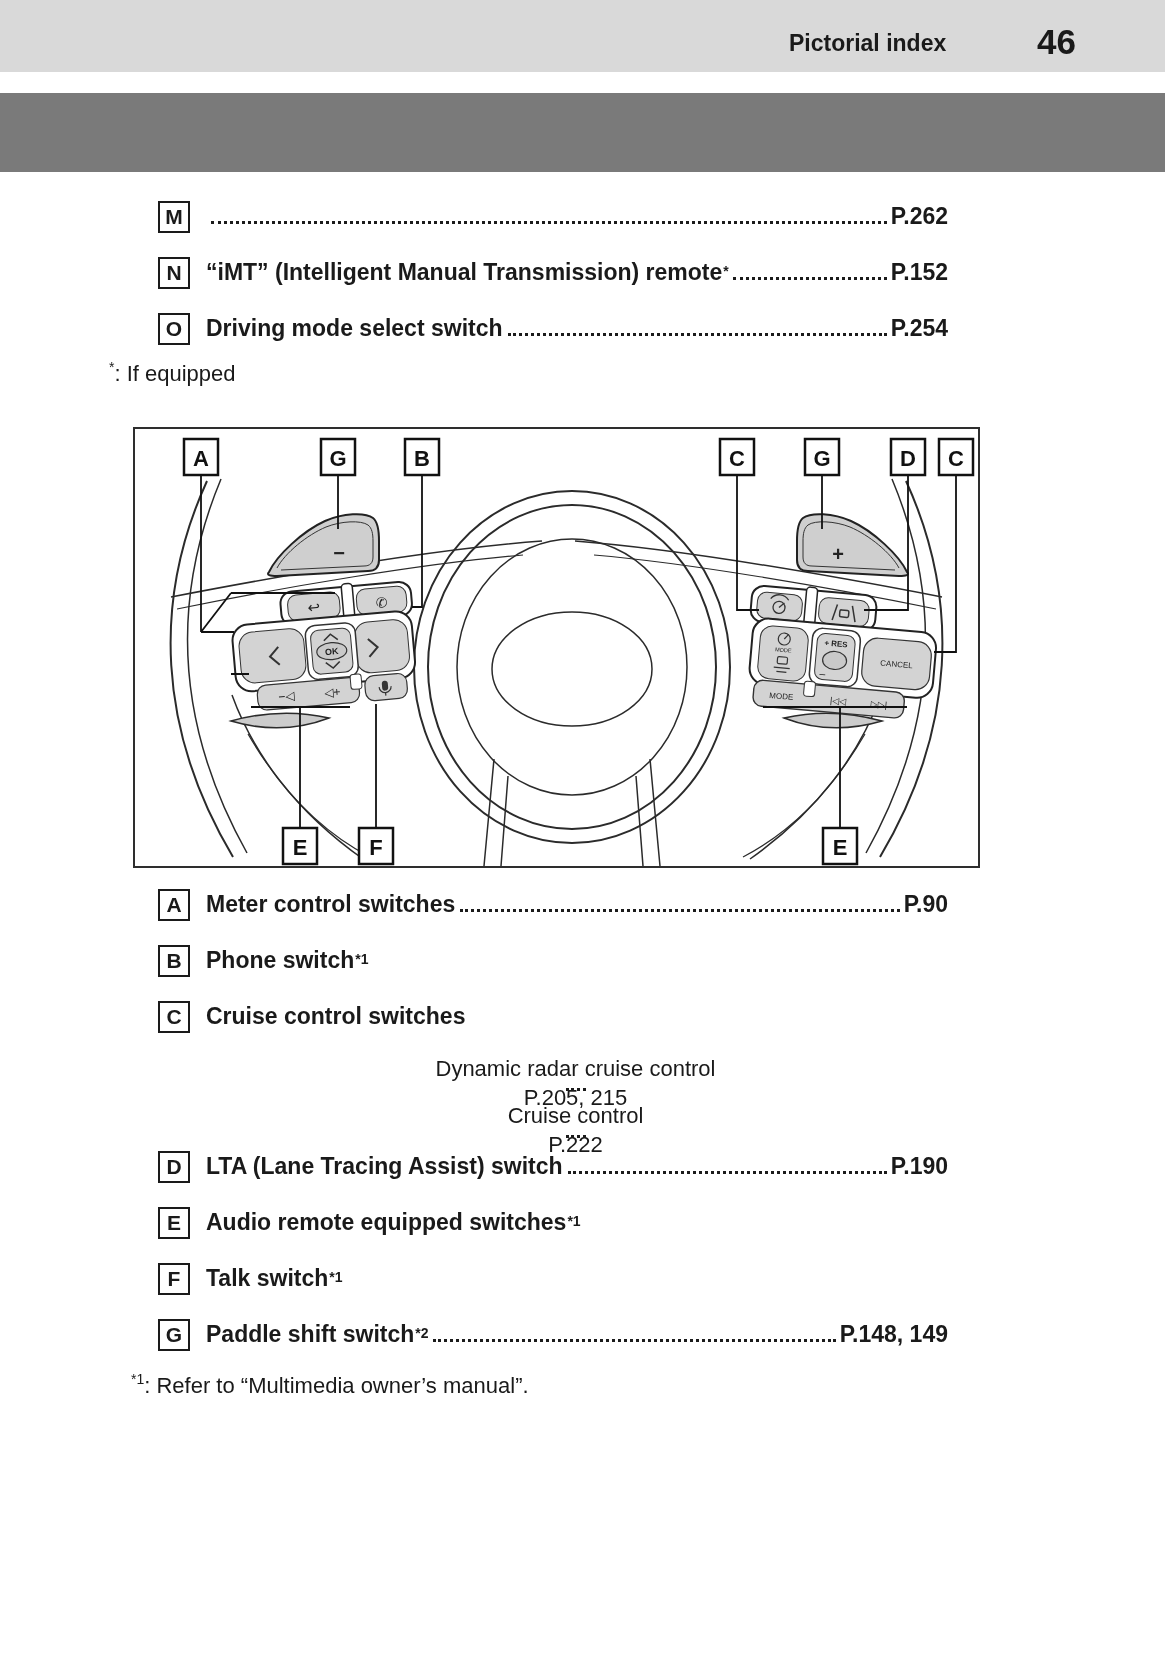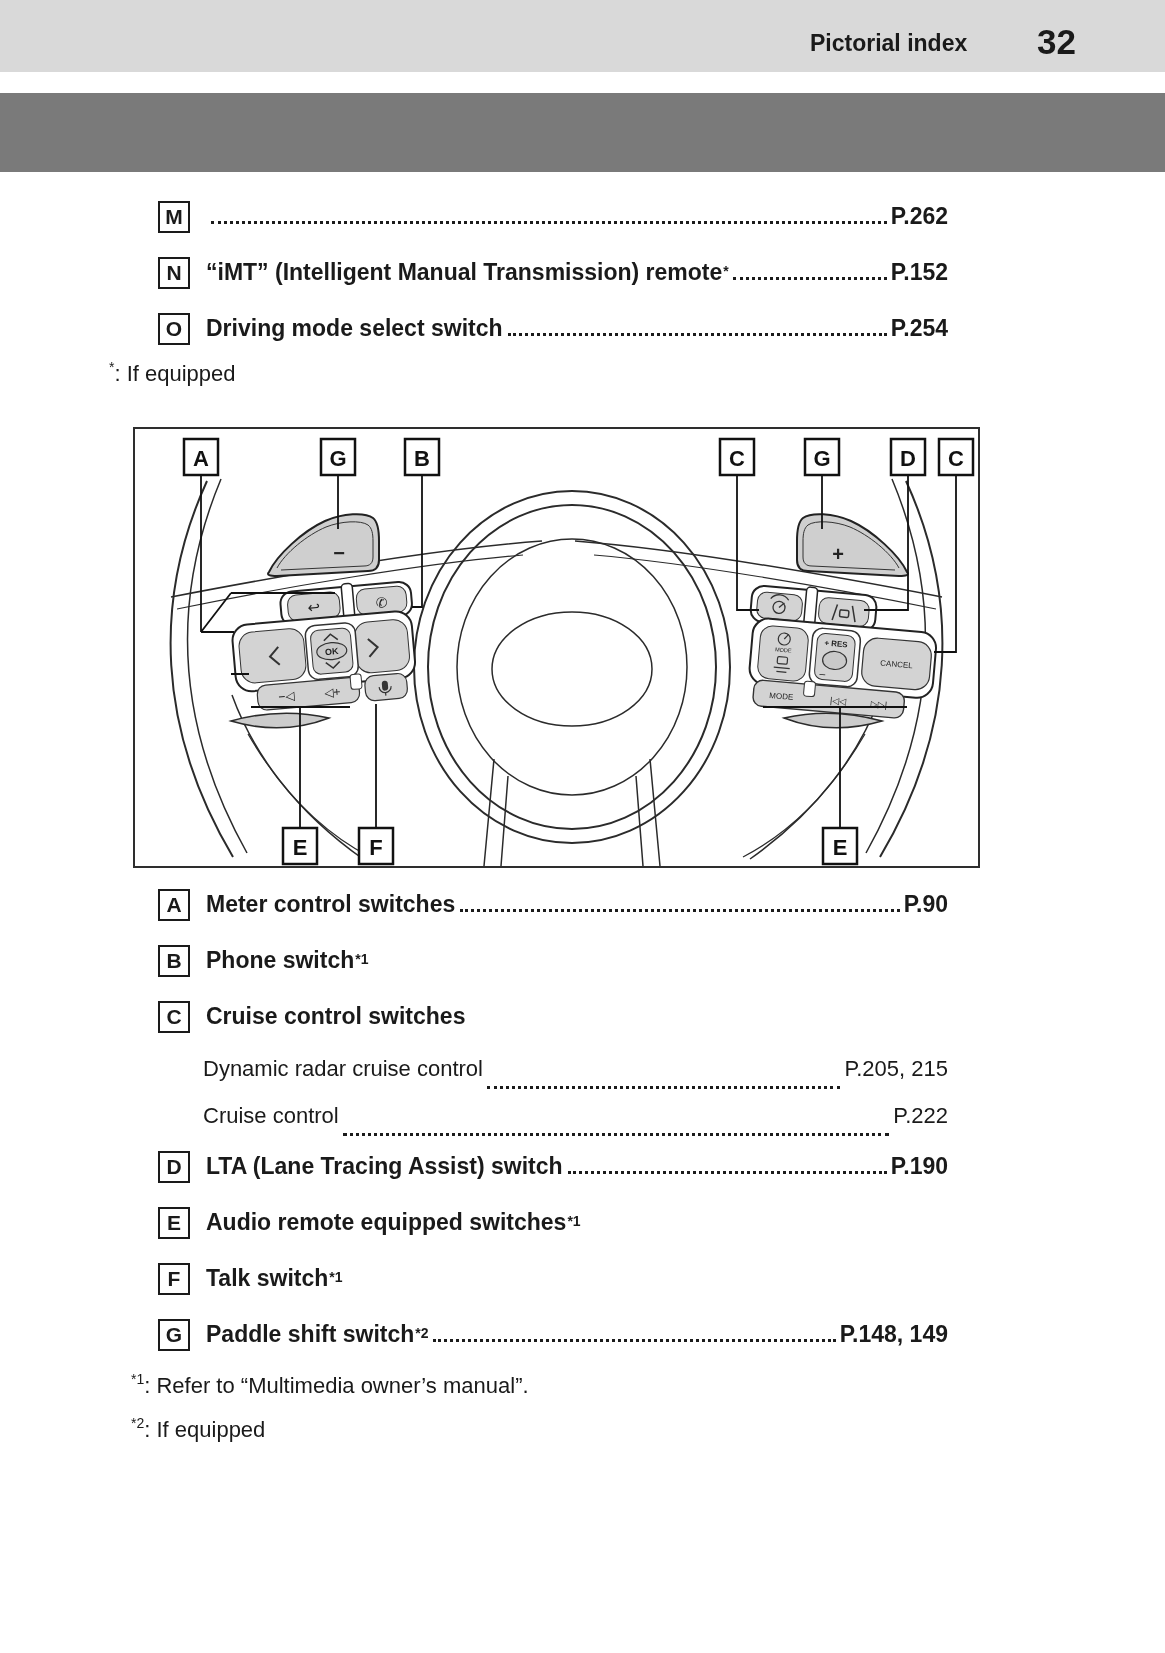--- a/index.html
+++ b/index.html
@@ -1,54 +1,54 @@
 <!DOCTYPE html>
 <html><head>
 <meta charset="utf-8">
 <style>
   html,body{margin:0;padding:0;background:#fff;}
   #page{position:relative;width:1165px;height:1653px;background:#fff;overflow:hidden;
         font-family:"Liberation Sans","DejaVu Sans",sans-serif;color:#1a1a1a;}
   
   .band-light{position:absolute;top:0;left:0;width:1165px;height:72px;background:#d9d9d9;}
-  .hdr-title{position:absolute;top:30px;left:810px;font-size:23px;font-weight:bold;letter-spacing:0;}
+  .hdr-title{position:absolute;top:30px;left:789px;font-size:23px;font-weight:bold;letter-spacing:0;}
   .hdr-num{position:absolute;top:22px;left:1037px;font-size:35px;font-weight:bold;}
   .band-dark{position:absolute;top:93px;left:0;width:1165px;height:79px;background:#7a7a7a;}
   
   .list{position:absolute;left:158px;width:790px;}
   #top-list{top:200px;}
   #bottom-list{top:888px;}
   .row{display:flex;align-items:center;height:33px;margin-bottom:23px;font-size:23px;font-weight:bold;}
   .lbox{flex:0 0 auto;width:28px;height:28px;border:2px solid #1a1a1a;background:#fff;
         display:flex;align-items:center;justify-content:center;
         font-size:21px;font-weight:bold;margin-right:16px;}
   .lbl{white-space:nowrap;}
   sup.mark{font-size:14px;font-weight:bold;position:relative;top:-2px;padding-left:1px;}
   .dots{flex:1 1 auto;border-bottom:3.5px dotted #1b1b1b;margin:0 4px;position:relative;top:6px;min-width:20px;}
   .pref{flex:0 0 auto;white-space:nowrap;}
-  .sub{display:flex;height:27px;margin:0 0 20px 45px;font-size:22px;font-weight:normal;}
+  .sub{display:flex;align-items:center;height:27px;margin:0 0 20px 45px;font-size:22px;font-weight:normal;flex-direction:column;}
   
   .fnote{position:absolute;left:109px;font-size:22px;}
   .fnote sup{font-size:14px;font-weight:normal;position:relative;top:-1px;}
   #fn-top{top:360px;text-align:center;}
   #fn-bottom{top:1372px;margin-left:22px;}
   #fn-bottom .fline{margin-bottom:17px;}
   
   .frame{position:absolute;left:133px;top:427px;width:847px;height:441px;border:2px solid #2e2e2e;box-sizing:border-box;background:#fff;}
   .frame svg{display:block;}
   text{font-family:"Liberation Sans","DejaVu Sans",sans-serif;}
 </style>
 </head>
 <body>
 
 <div id="page">
 
   <div class="band-light">
     <span class="hdr-title">Pictorial index</span>
-    <span class="hdr-num">32</span>
+    <span class="hdr-num">46</span>
   </div>
   <div class="band-dark"></div>
 
   <div id="top-list" class="list">
   <div class="row">
     <span class="lbox">M</span>
     <sup class="mark"></sup>
     <span class="dots"></span>
     <span class="pref">P.262</span>
   </div>
@@ -290,17 +290,14 @@
     <span class="dots"></span>
     <span class="pref">P.148, 149</span>
   </div>
 </div>
 
   <div id="fn-bottom" class="fnote">
   <div class="fline">
     <sup>*1</sup><span>: Refer to “Multimedia owner’s manual”.</span>
   </div>
 
-  <div class="fline">
-    <sup>*2</sup><span>: If equipped</span>
-  </div>
 </div>
 </div>
 
 </body></html>

